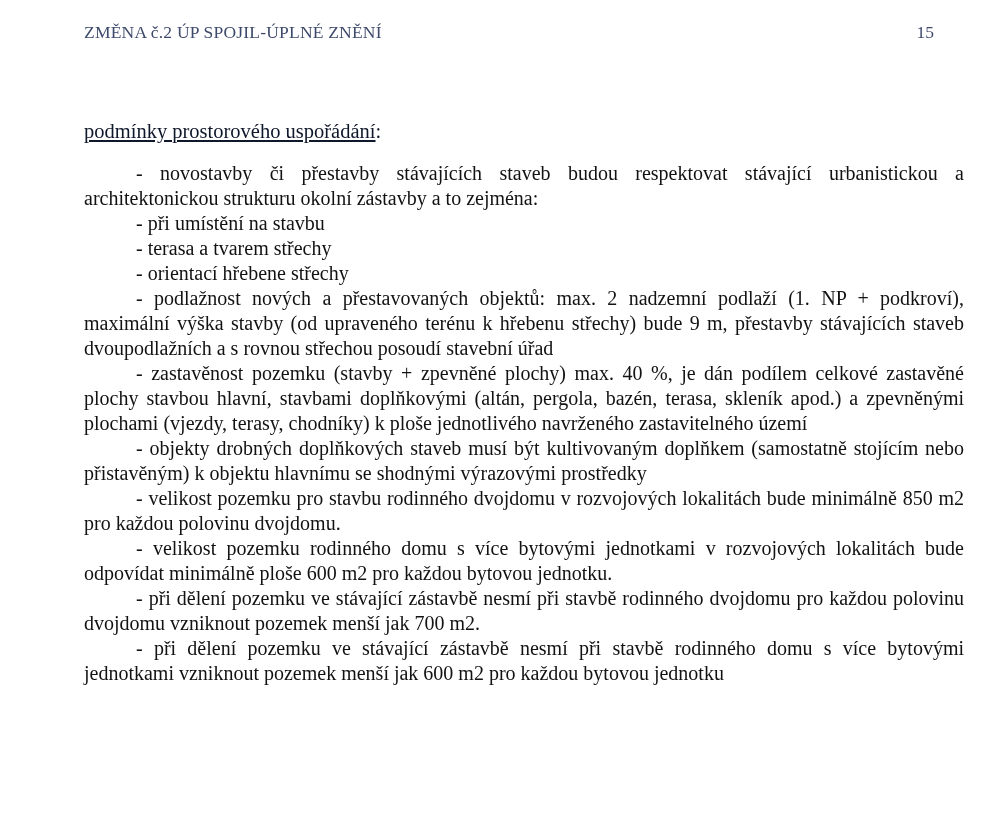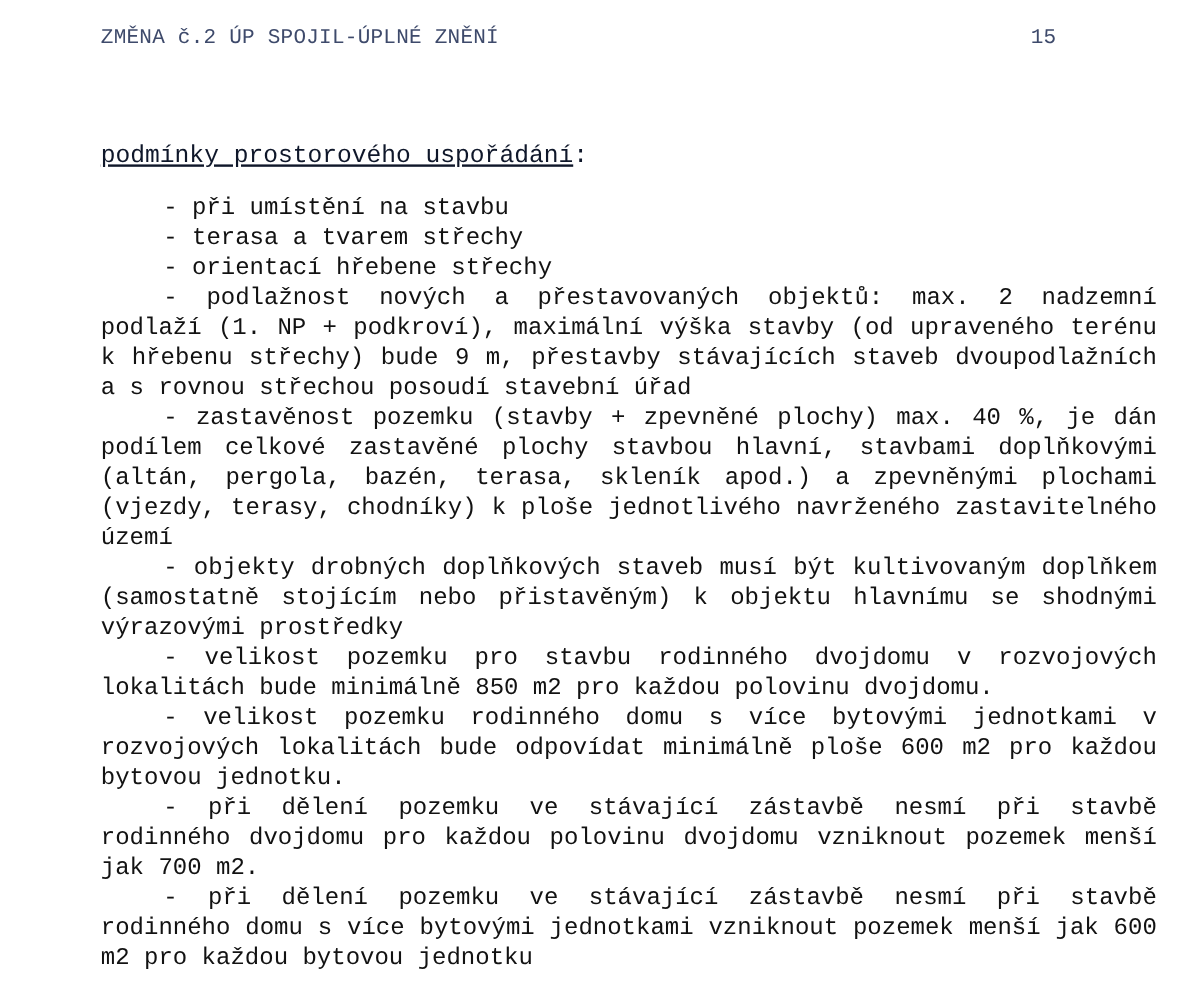--- a/index.html
+++ b/index.html
@@ -7,37 +7,37 @@
     --header-text: #3e4a6b;
     --body-text: #121212;
   }
   * { margin: 0; padding: 0; box-sizing: border-box; }
   html, body { background: #ffffff; }
   .page {
     position: relative;
     width: 993px;
     height: 830px;
     background: var(--background);
-    font-family: Liberation Mono, monospace;
+    font-family: Liberation Serif, serif;
     overflow: hidden;
   }
   .header-row {
     position: absolute;
     top: 22px;
     left: 84px;
     right: 0;
     display: flex;
     align-items: baseline;
     justify-content: space-between;
     color: var(--header-text);
     font-size: 17.5px;
     line-height: 20px;
   }
   .header-title { letter-spacing: 0.2px; }
-  .page-number { margin-right: 113px; }
+  .page-number { margin-right: 59px; }
   .content {
     position: absolute;
     top: 118px;
     left: 84px;
     width: 880px;
     color: var(--body-text);
   }
   .section-heading {
     font-size: 20.5px;
     line-height: 26px;
@@ -60,20 +60,21 @@
 
   <div class="header-row">
     <span class="header-title">ZMĚNA č.2 ÚP SPOJIL-ÚPLNÉ ZNĚNÍ</span>
     <span class="page-number">15</span>
   </div>
 
   <div class="content">
 
     <h2 class="section-heading"><span class="underlined">podmínky prostorového uspořádání</span><span>:</span></h2>
 
+    <p class="para">- novostavby či přestavby stávajících staveb budou respektovat stávající urbanistickou a architektonickou strukturu okolní zástavby a to zejména:</p>
     <p class="para">- při umístění na stavbu</p>
     <p class="para">- terasa a tvarem střechy</p>
     <p class="para">- orientací hřebene střechy</p>
     <p class="para">- podlažnost nových a přestavovaných objektů: max. 2 nadzemní podlaží (1. NP + podkroví), maximální výška stavby (od upraveného terénu k hřebenu střechy) bude 9 m, přestavby stávajících staveb dvoupodlažních a s rovnou střechou posoudí stavební úřad</p>
     <p class="para">- zastavěnost pozemku (stavby + zpevněné plochy) max. 40 %, je dán podílem celkové zastavěné plochy stavbou hlavní, stavbami doplňkovými (altán, pergola, bazén, terasa, skleník apod.) a zpevněnými plochami (vjezdy, terasy, chodníky) k ploše jednotlivého navrženého zastavitelného území</p>
     <p class="para">- objekty drobných doplňkových staveb musí být kultivovaným doplňkem (samostatně stojícím nebo přistavěným) k objektu hlavnímu se shodnými výrazovými prostředky</p>
     <p class="para">- velikost pozemku pro stavbu rodinného dvojdomu v rozvojových lokalitách bude minimálně 850 m2 pro každou polovinu dvojdomu.</p>
     <p class="para">- velikost pozemku rodinného domu s více bytovými jednotkami v rozvojových lokalitách bude odpovídat minimálně ploše 600 m2 pro každou bytovou jednotku.</p>
     <p class="para">- při dělení pozemku ve stávající zástavbě nesmí při stavbě rodinného dvojdomu pro každou  polovinu dvojdomu vzniknout pozemek menší jak 700 m2.</p>
     <p class="para">- při dělení pozemku ve stávající zástavbě nesmí při stavbě rodinného domu s více bytovými jednotkami vzniknout pozemek menší jak 600 m2 pro každou bytovou jednotku</p>

